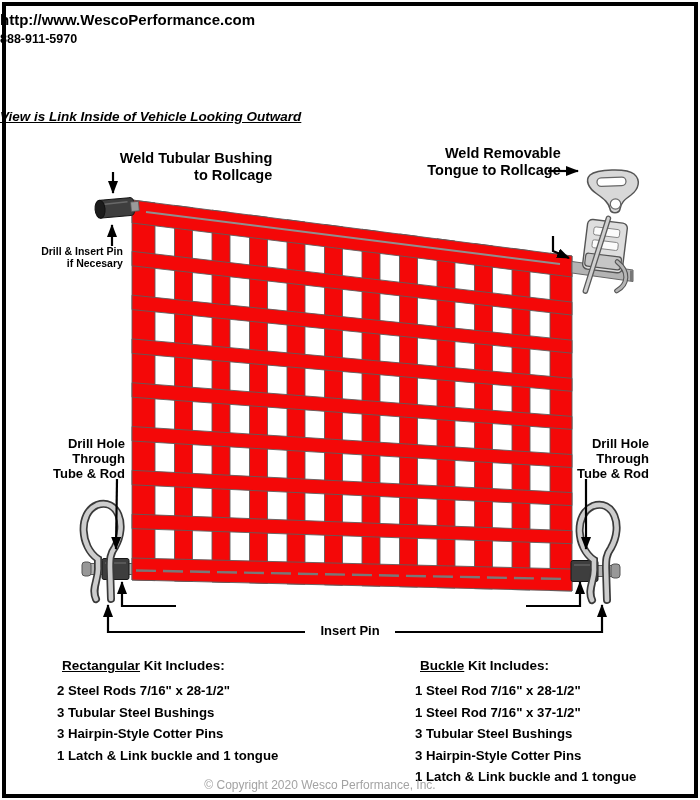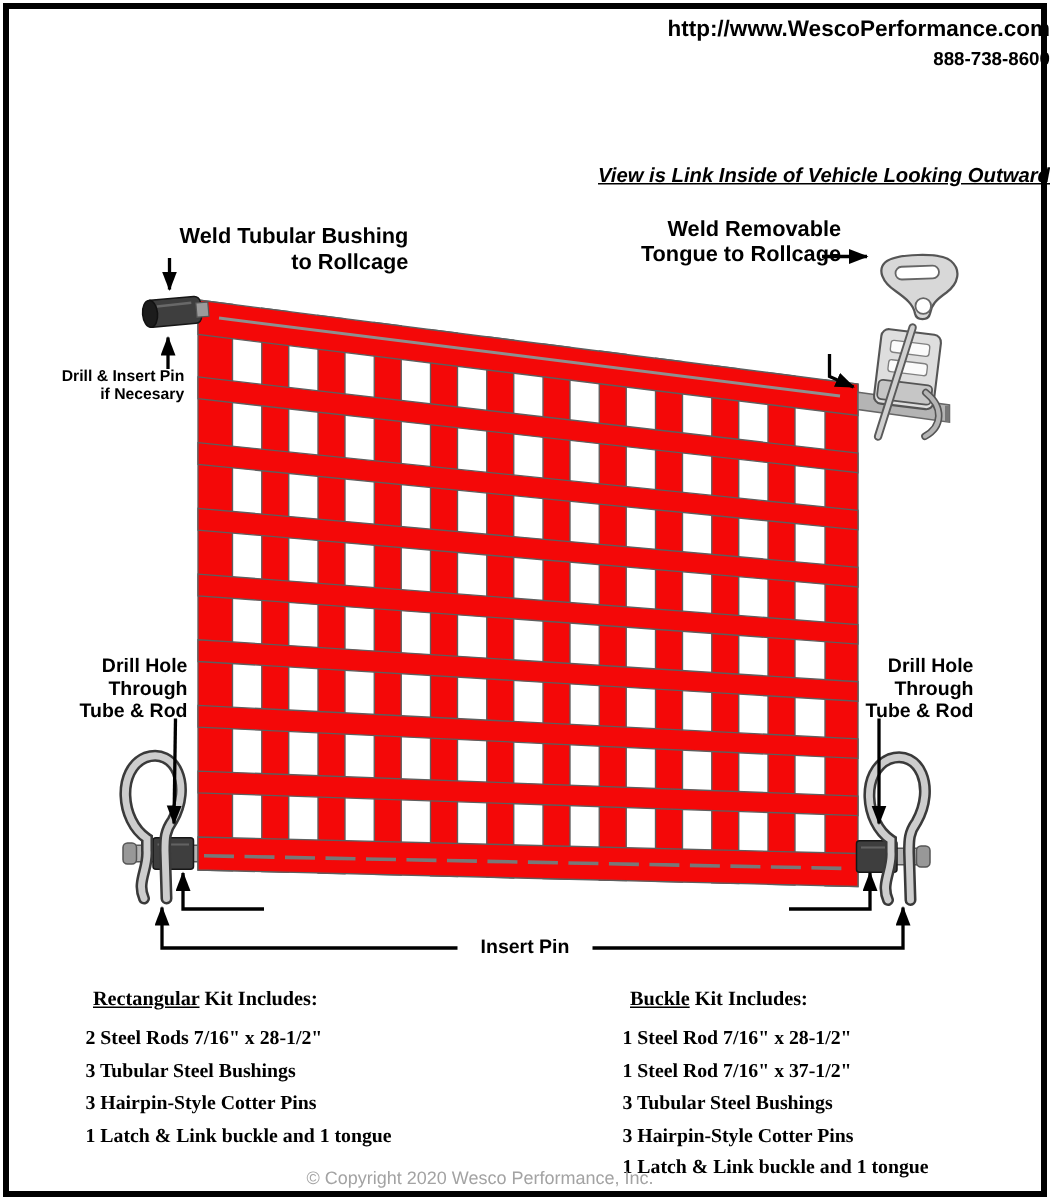--- a/index.html
+++ b/index.html
@@ -1,26 +1,26 @@
 <!DOCTYPE html>
 <html><head>
 <meta charset="utf-8">
 <style>
   html,body{margin:0;padding:0;background:#fff;}
   .stage{position:relative;width:700px;height:800px;background:#fff;overflow:hidden;
          font-family:"Liberation Sans",sans-serif;}
   .frame{position:absolute;inset:2px;border:4px solid #000;pointer-events:none;}
   .lbl{position:absolute;font-weight:bold;color:#000;white-space:pre-line;text-align:right;
        transform:translateX(-50%);line-height:1.16;}
-  .hdr{position:absolute;left:0;right:0;text-align:right;font-weight:bold;color:#000;padding-left:48px;}
+  .hdr{position:absolute;left:0;right:0;text-align:left;font-weight:bold;color:#000;}
   .it{font-style:italic;}
   .u{text-decoration:underline;}
   .gap{margin-left:9px;}
   svg{position:absolute;left:0;top:0;}
-  .kit{position:absolute;font-weight:bold;color:#000;font-size:13.2px;font-family:Liberation Serif, serif;}
+  .kit{position:absolute;font-weight:bold;color:#000;font-size:13.2px;}
   .kit .khead{font-size:13.5px;margin-bottom:7px;}
   .kit .kitem{line-height:21.5px;white-space:pre;}
   .copyright{position:absolute;transform:translateX(-50%);color:#a3a3a3;font-size:12px;}
 </style>
 </head>
 <body>
 
 <div class="stage">
 
   <svg width="700" height="800" viewBox="0 0 700 800">
@@ -120,21 +120,21 @@
       <path d="M117 479 L116 549" marker-end="url(#arr)"></path>
       <path d="M586 479 L586 549" marker-end="url(#arr)"></path>
       <path d="M176 606 L122 606 L122 582" marker-end="url(#arr)"></path>
       <path d="M526 606 L580 606 L580 582" marker-end="url(#arr)"></path>
       <path d="M305 632 L108 632 L108 605" marker-end="url(#arr)"></path>
       <path d="M395 632 L602 632 L602 605" marker-end="url(#arr)"></path>
     </g>
   </svg>
 
   <div class="hdr" style="top:11px;font-size:15px;">http://www.WescoPerformance.com</div>
-  <div class="hdr" style="top:32px;font-size:12.5px;">888-738-8600</div>
+  <div class="hdr" style="top:32px;font-size:12.5px;">888-911-5970</div>
   <div class="hdr it" style="top:109px;font-size:13.5px;">
     <span class="u">View is Link Inside of Vehicle Looking Outward</span>
   </div>
 
   <div class="lbl" style="left:196px;top:150px;font-size:14.5px;">Weld Tubular Bushing
 to Rollcage</div>
   <div class="lbl" style="left:82px;top:245px;font-size:10.5px;">Drill &amp; Insert Pin
 if Necesary</div>
   <div class="lbl" style="left:470px;top:145px;font-size:14.5px;margin-left:24px;">Weld Removable
 Tongue to Rollcage</div>

